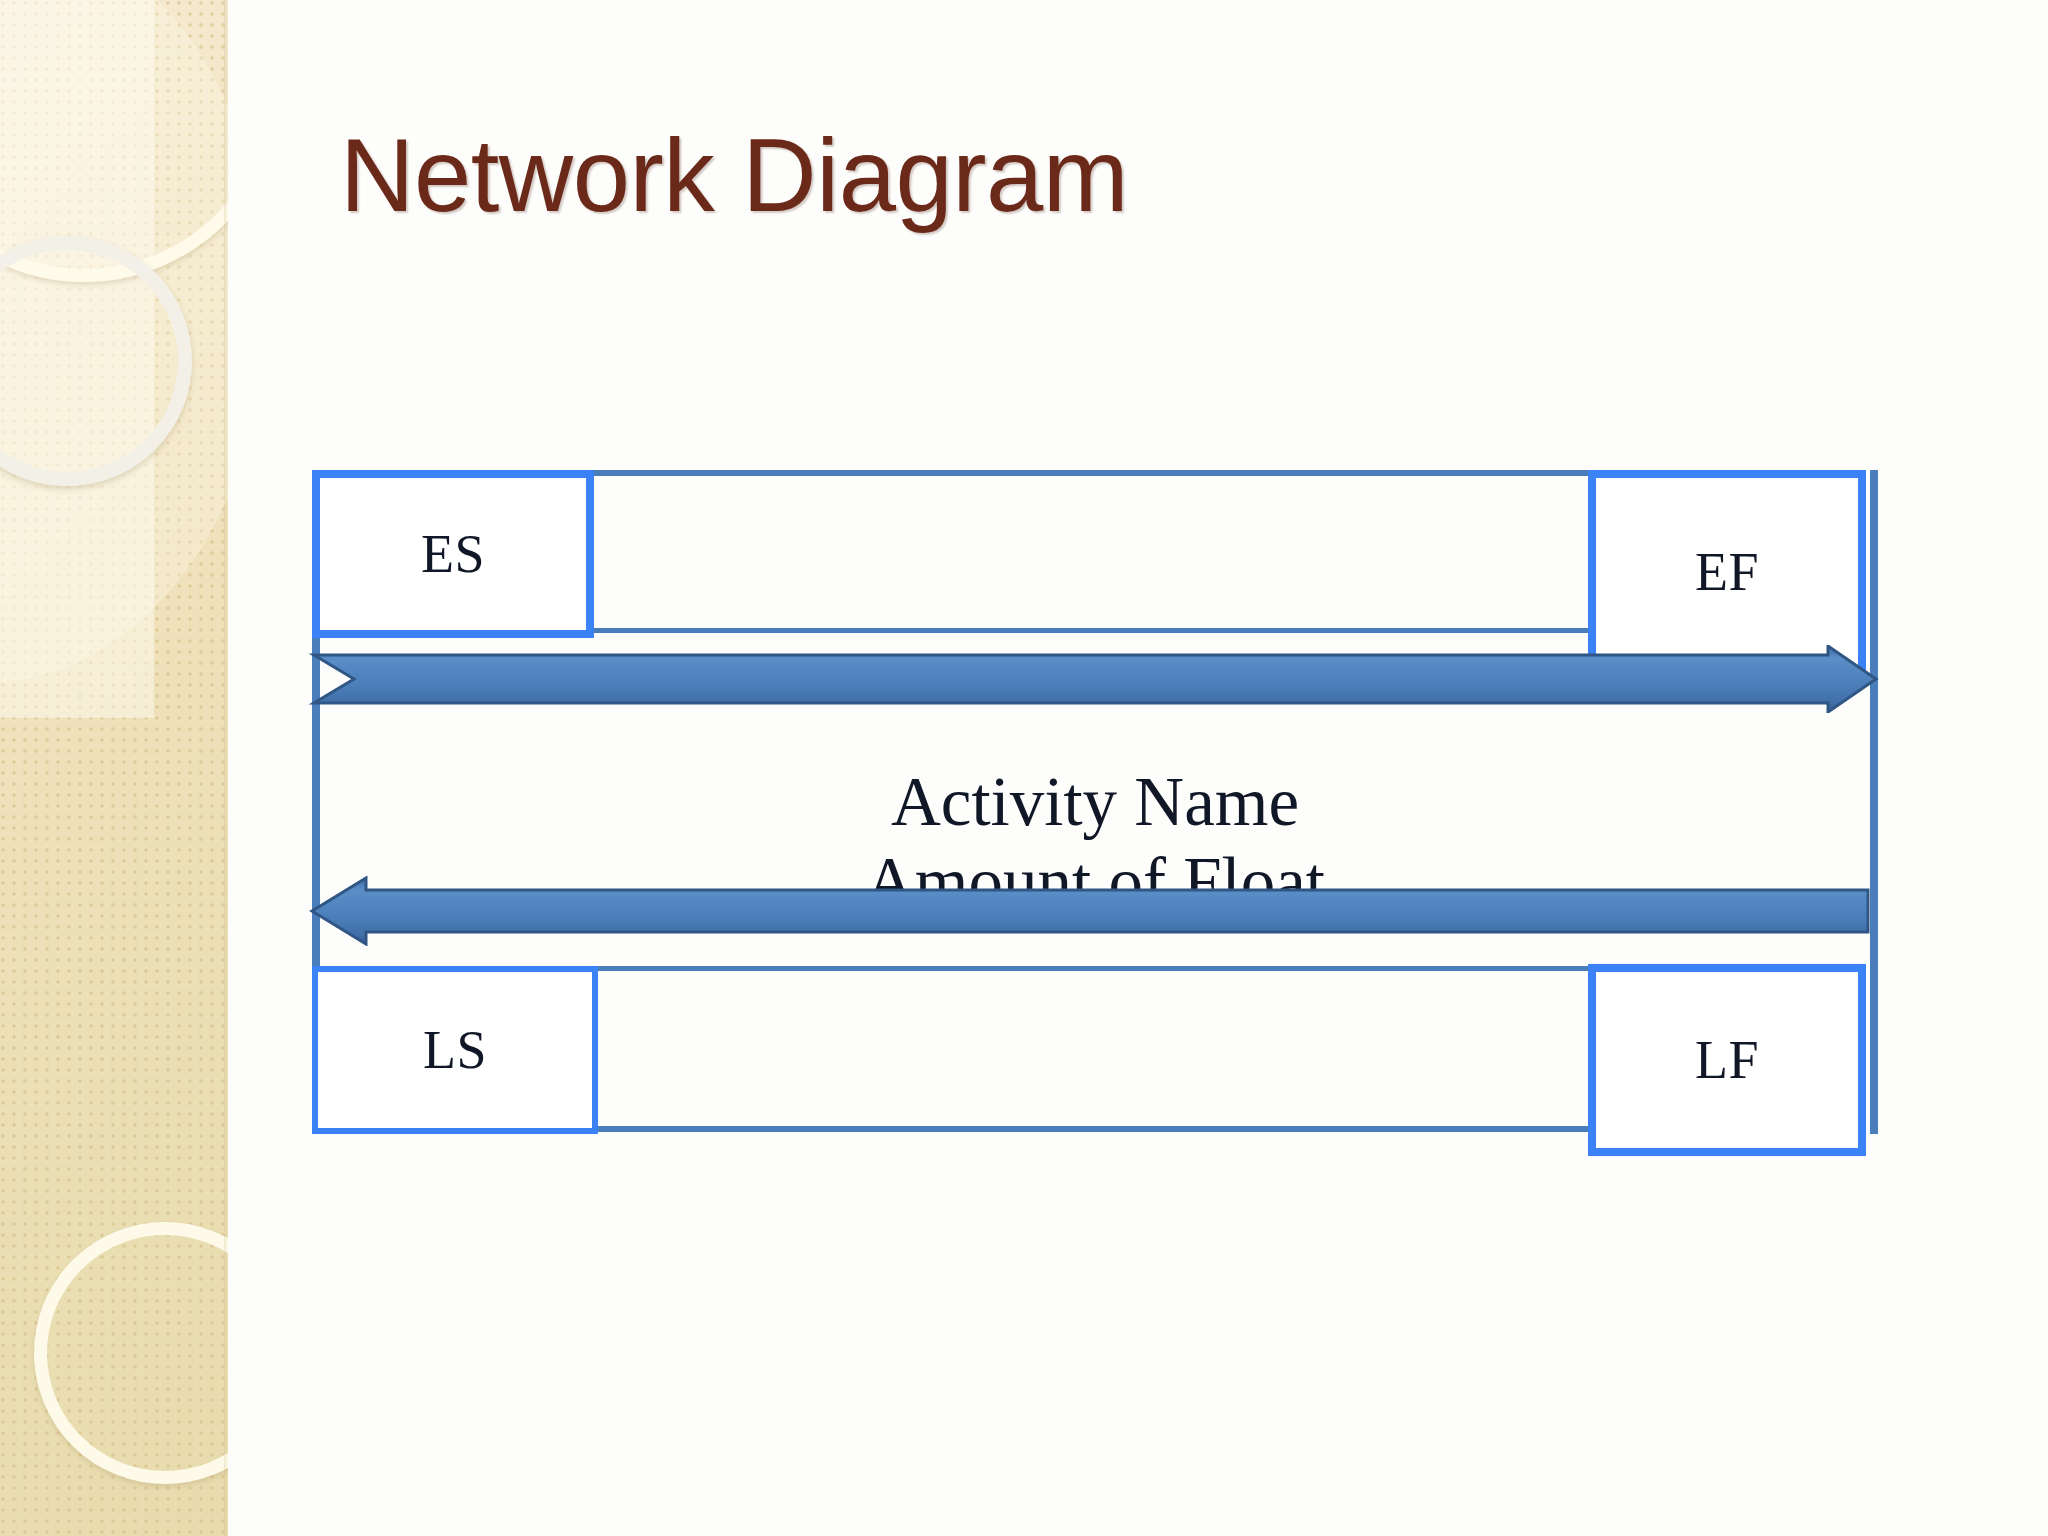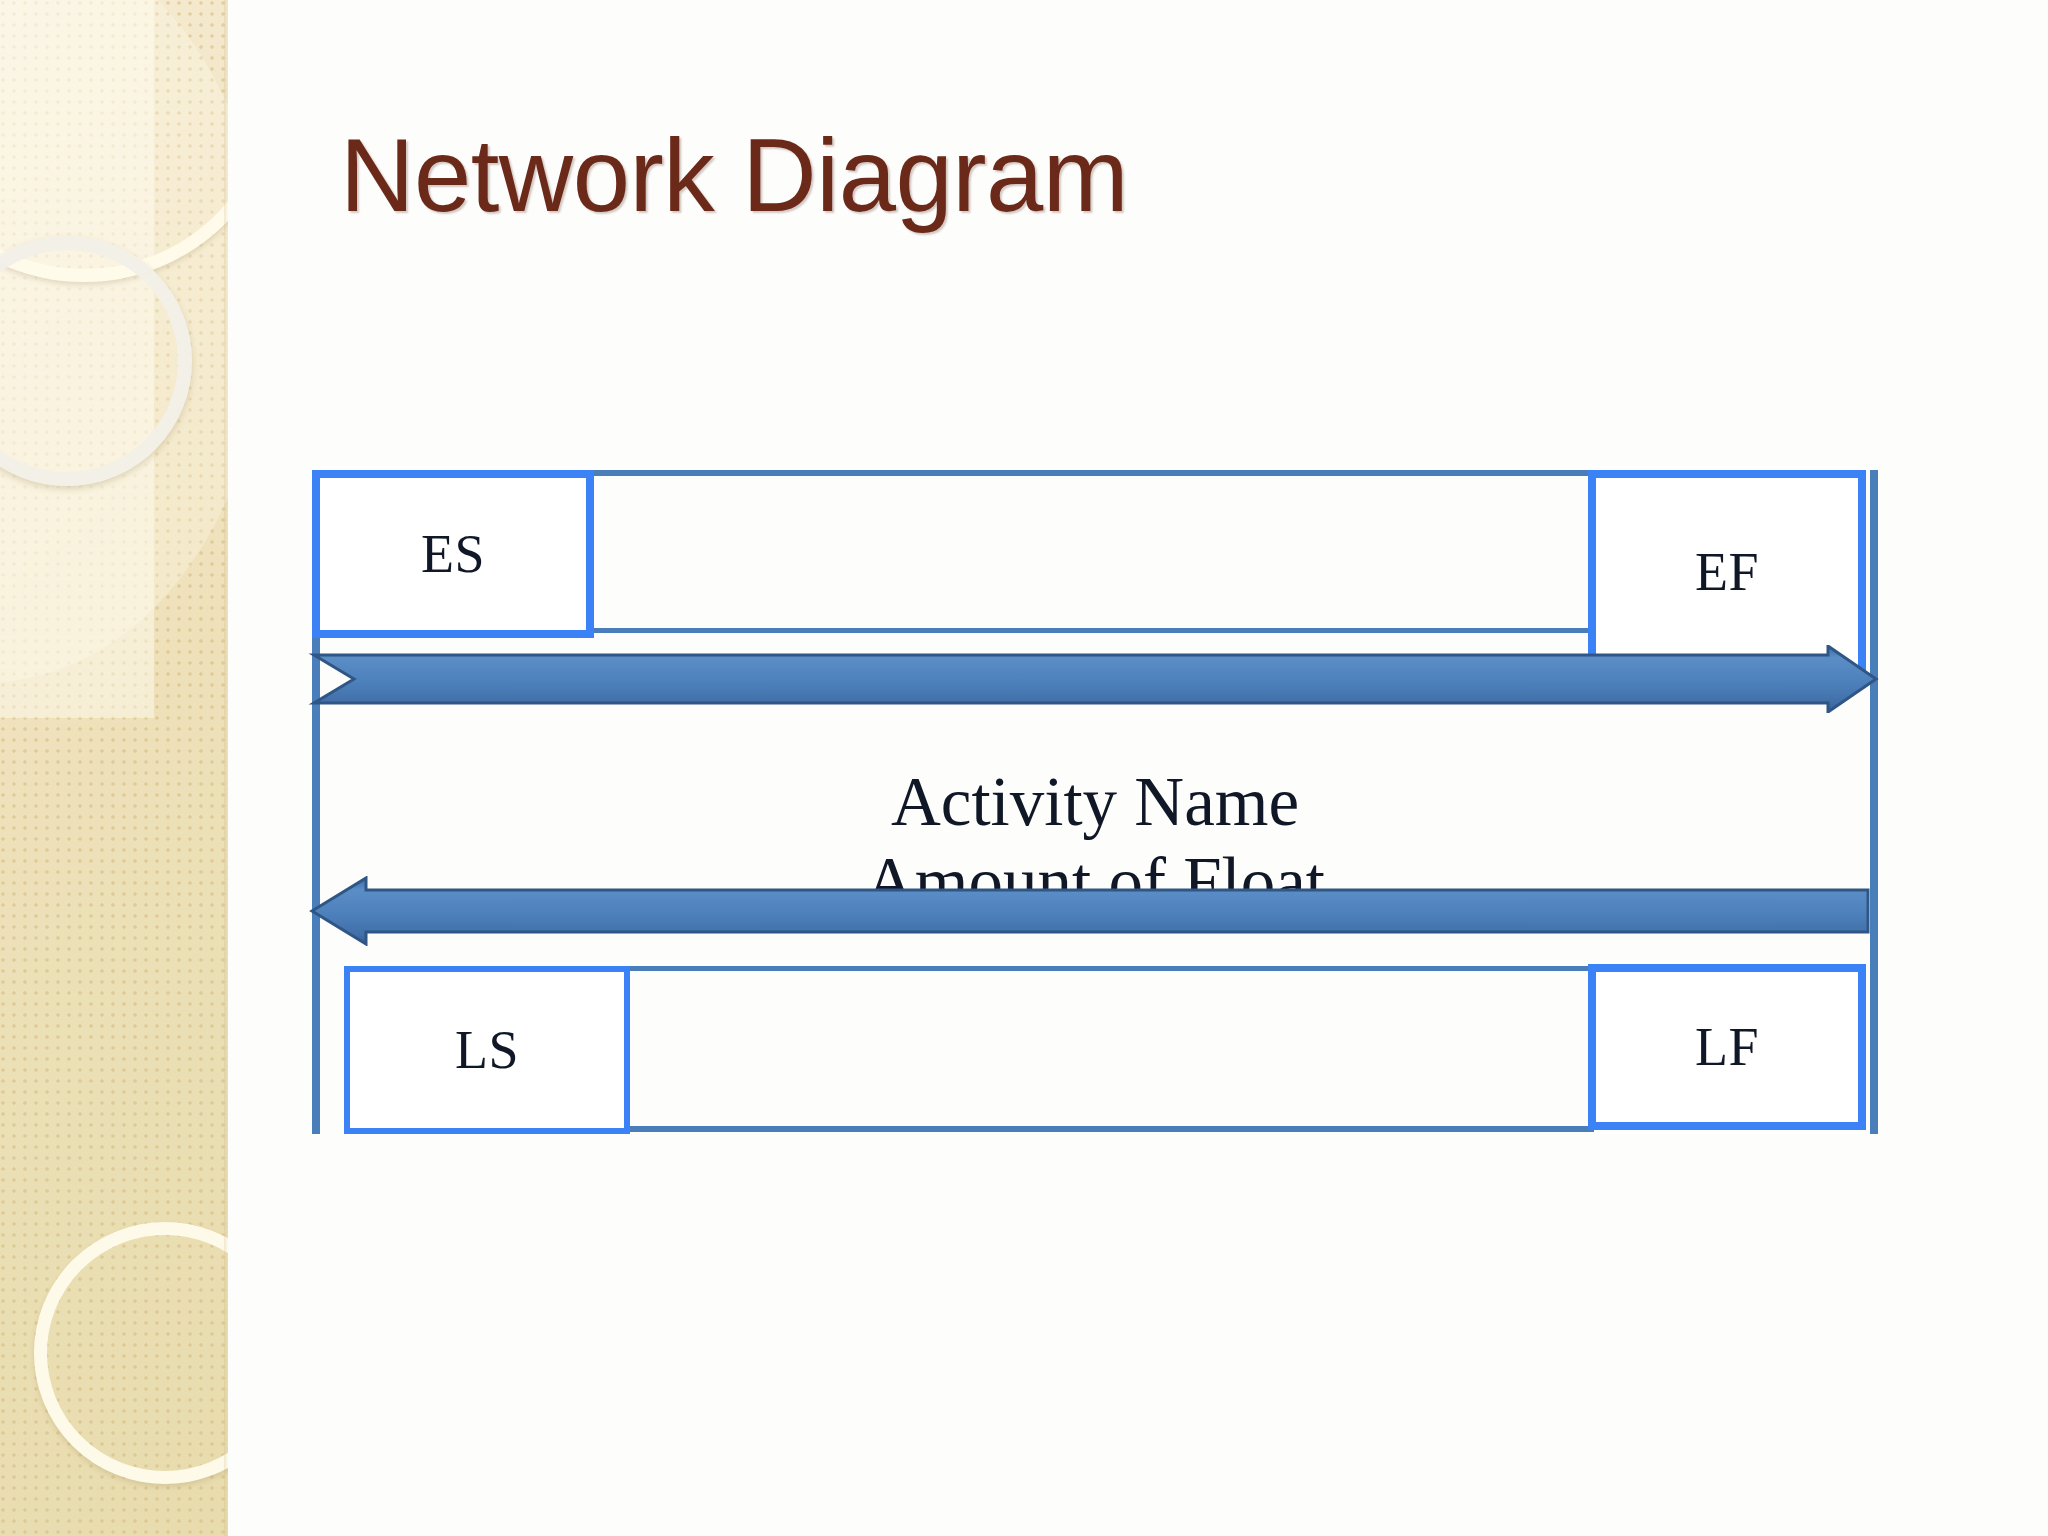--- a/index.html
+++ b/index.html
@@ -127,22 +127,22 @@
     justify-content: center;
   }
   .cell span {
     font-family: "Liberation Serif", serif;
     font-size: 54px;
     color: #101726;
     letter-spacing: 0.5px;
   }
   #cell-es { left: 0px;    top: 0px;   width: 282px; height: 168px; }
   #cell-ef { left: 1276px; top: 0px;   width: 278px; height: 204px; }
-  #cell-ls { left: 0px;    top: 496px; width: 286px; height: 168px; border-width: 6px; margin-left: 32px; }
-  #cell-lf { left: 1276px; top: 494px; width: 278px; height: 166px; }
+  #cell-ls { left: 0px;    top: 496px; width: 286px; height: 168px; border-width: 6px; }
+  #cell-lf { left: 1276px; top: 494px; width: 278px; height: 192px; }
 
   
   #mid-label {
     position: absolute;
     left: 0;
     top: 252px;
     width: 1566px;
     text-align: center;
     font-family: "Liberation Serif", serif;
     font-size: 69px;

